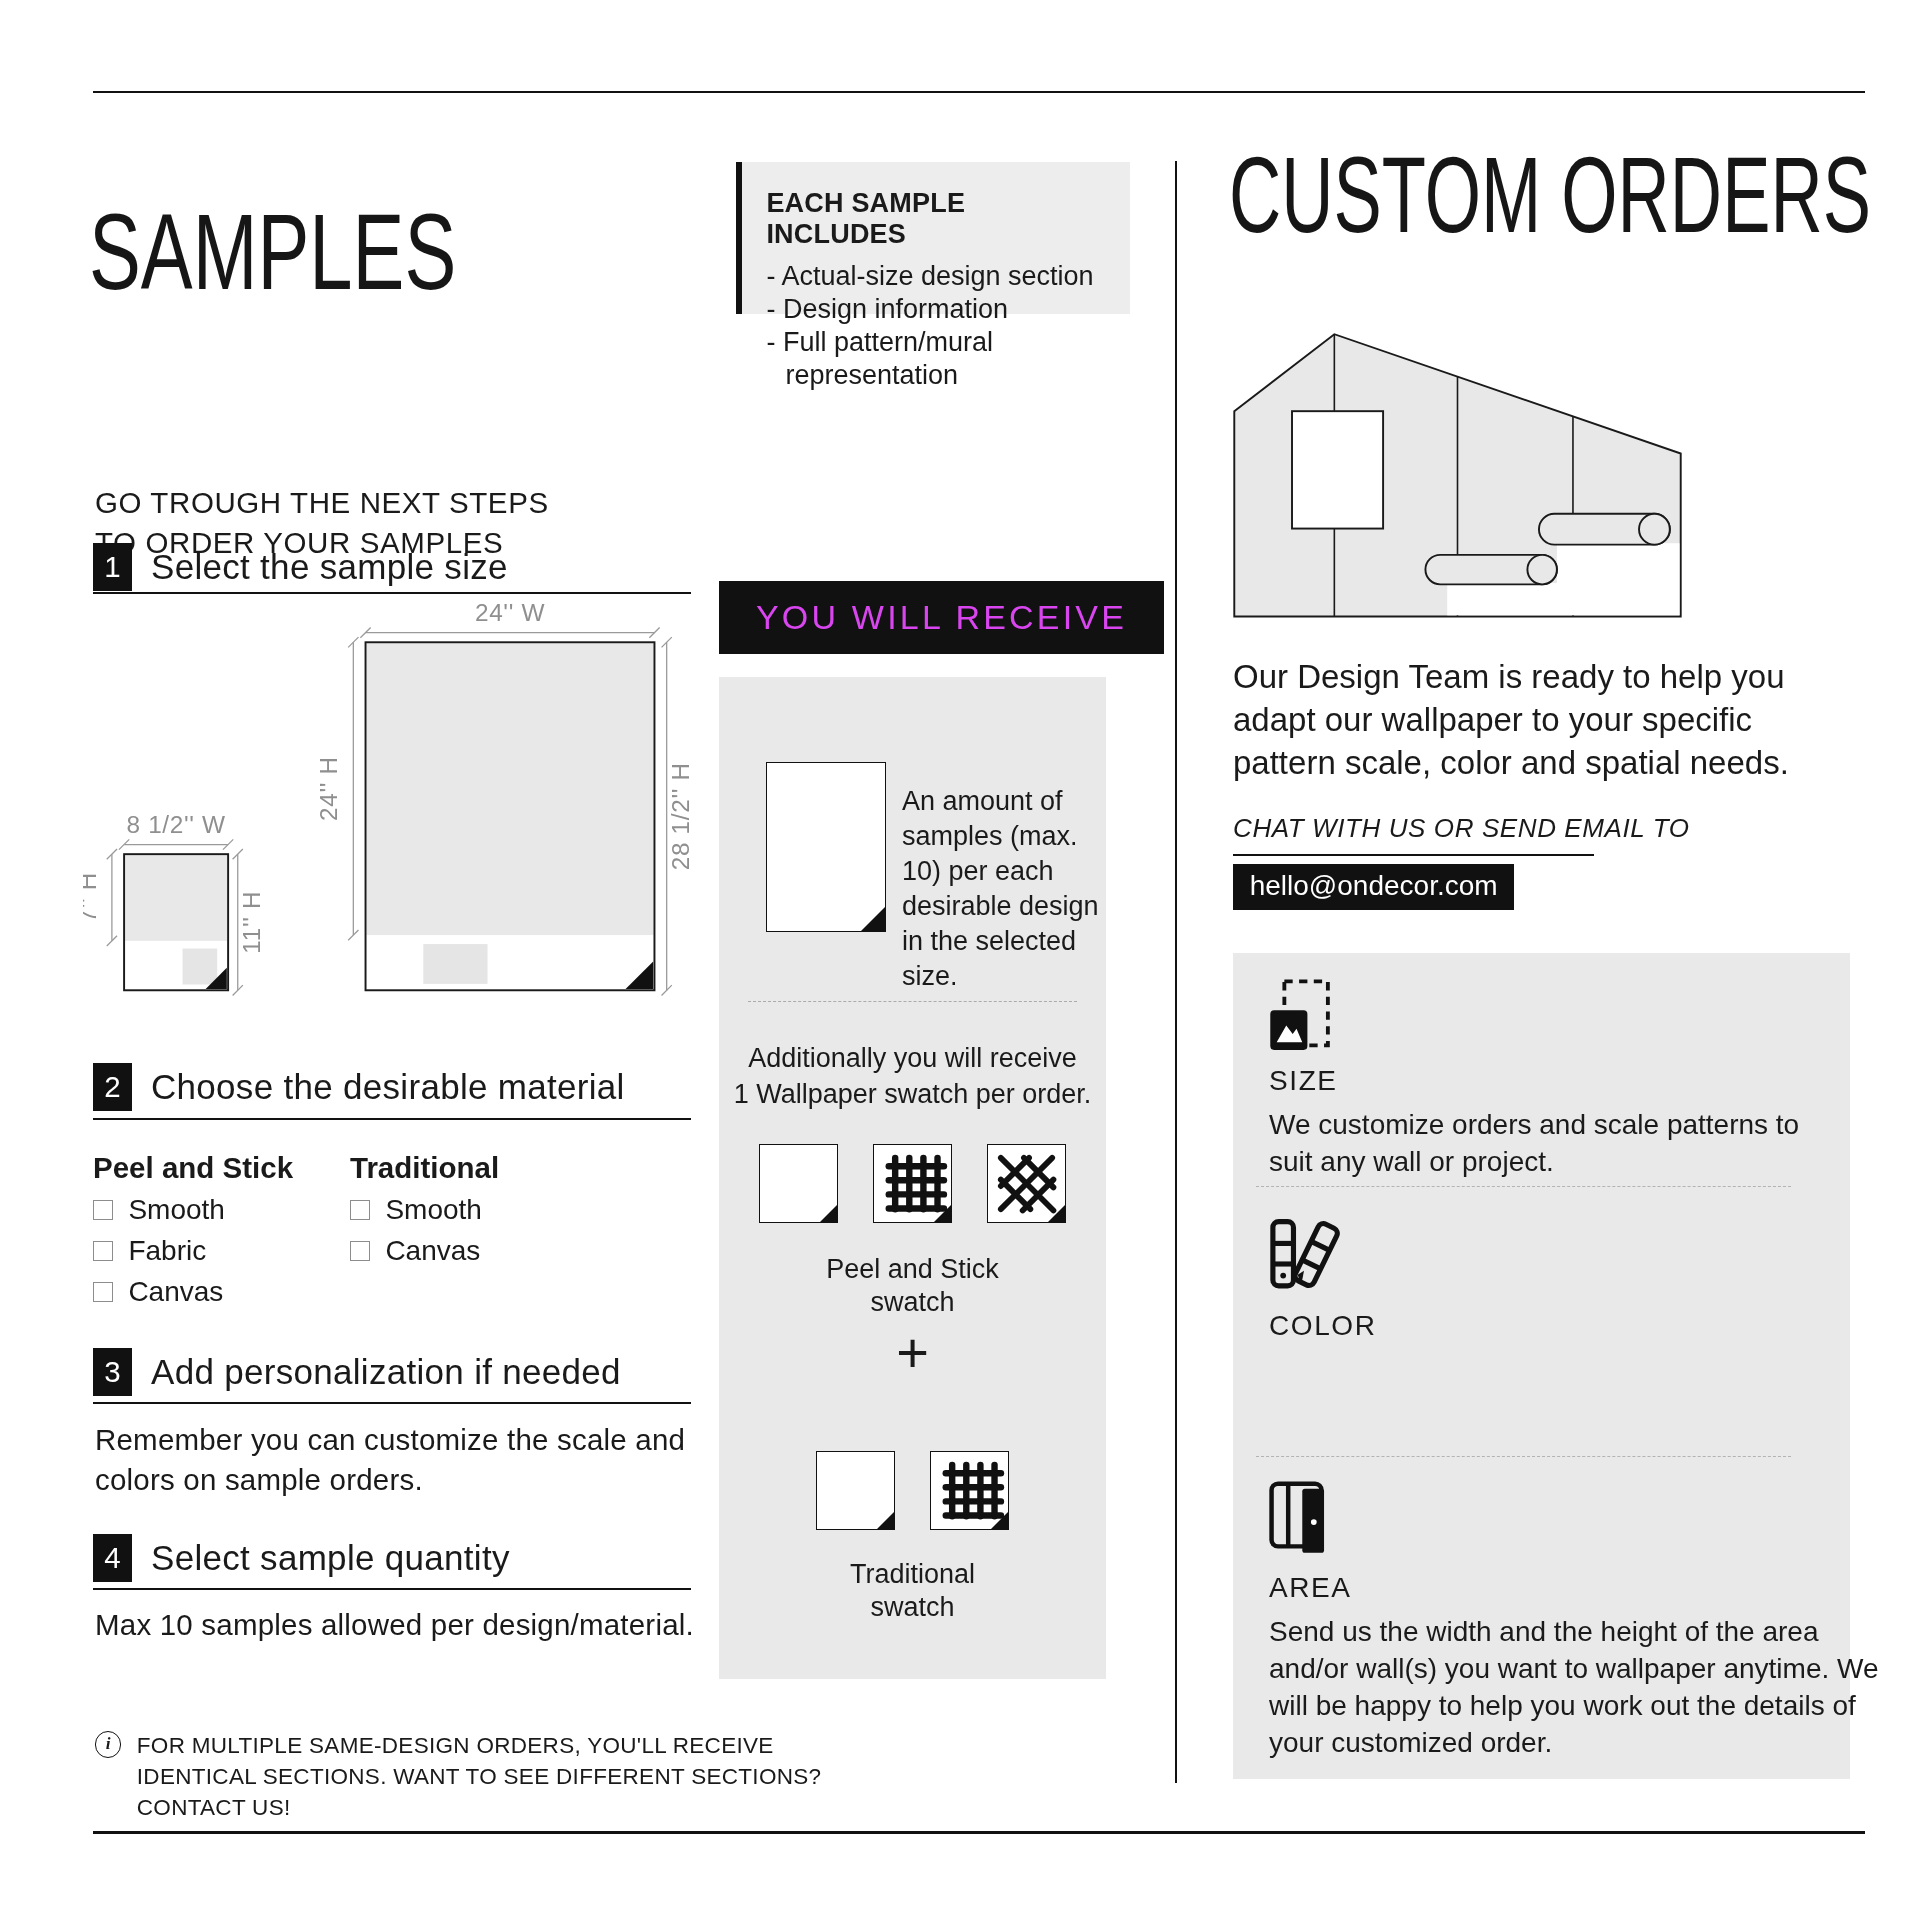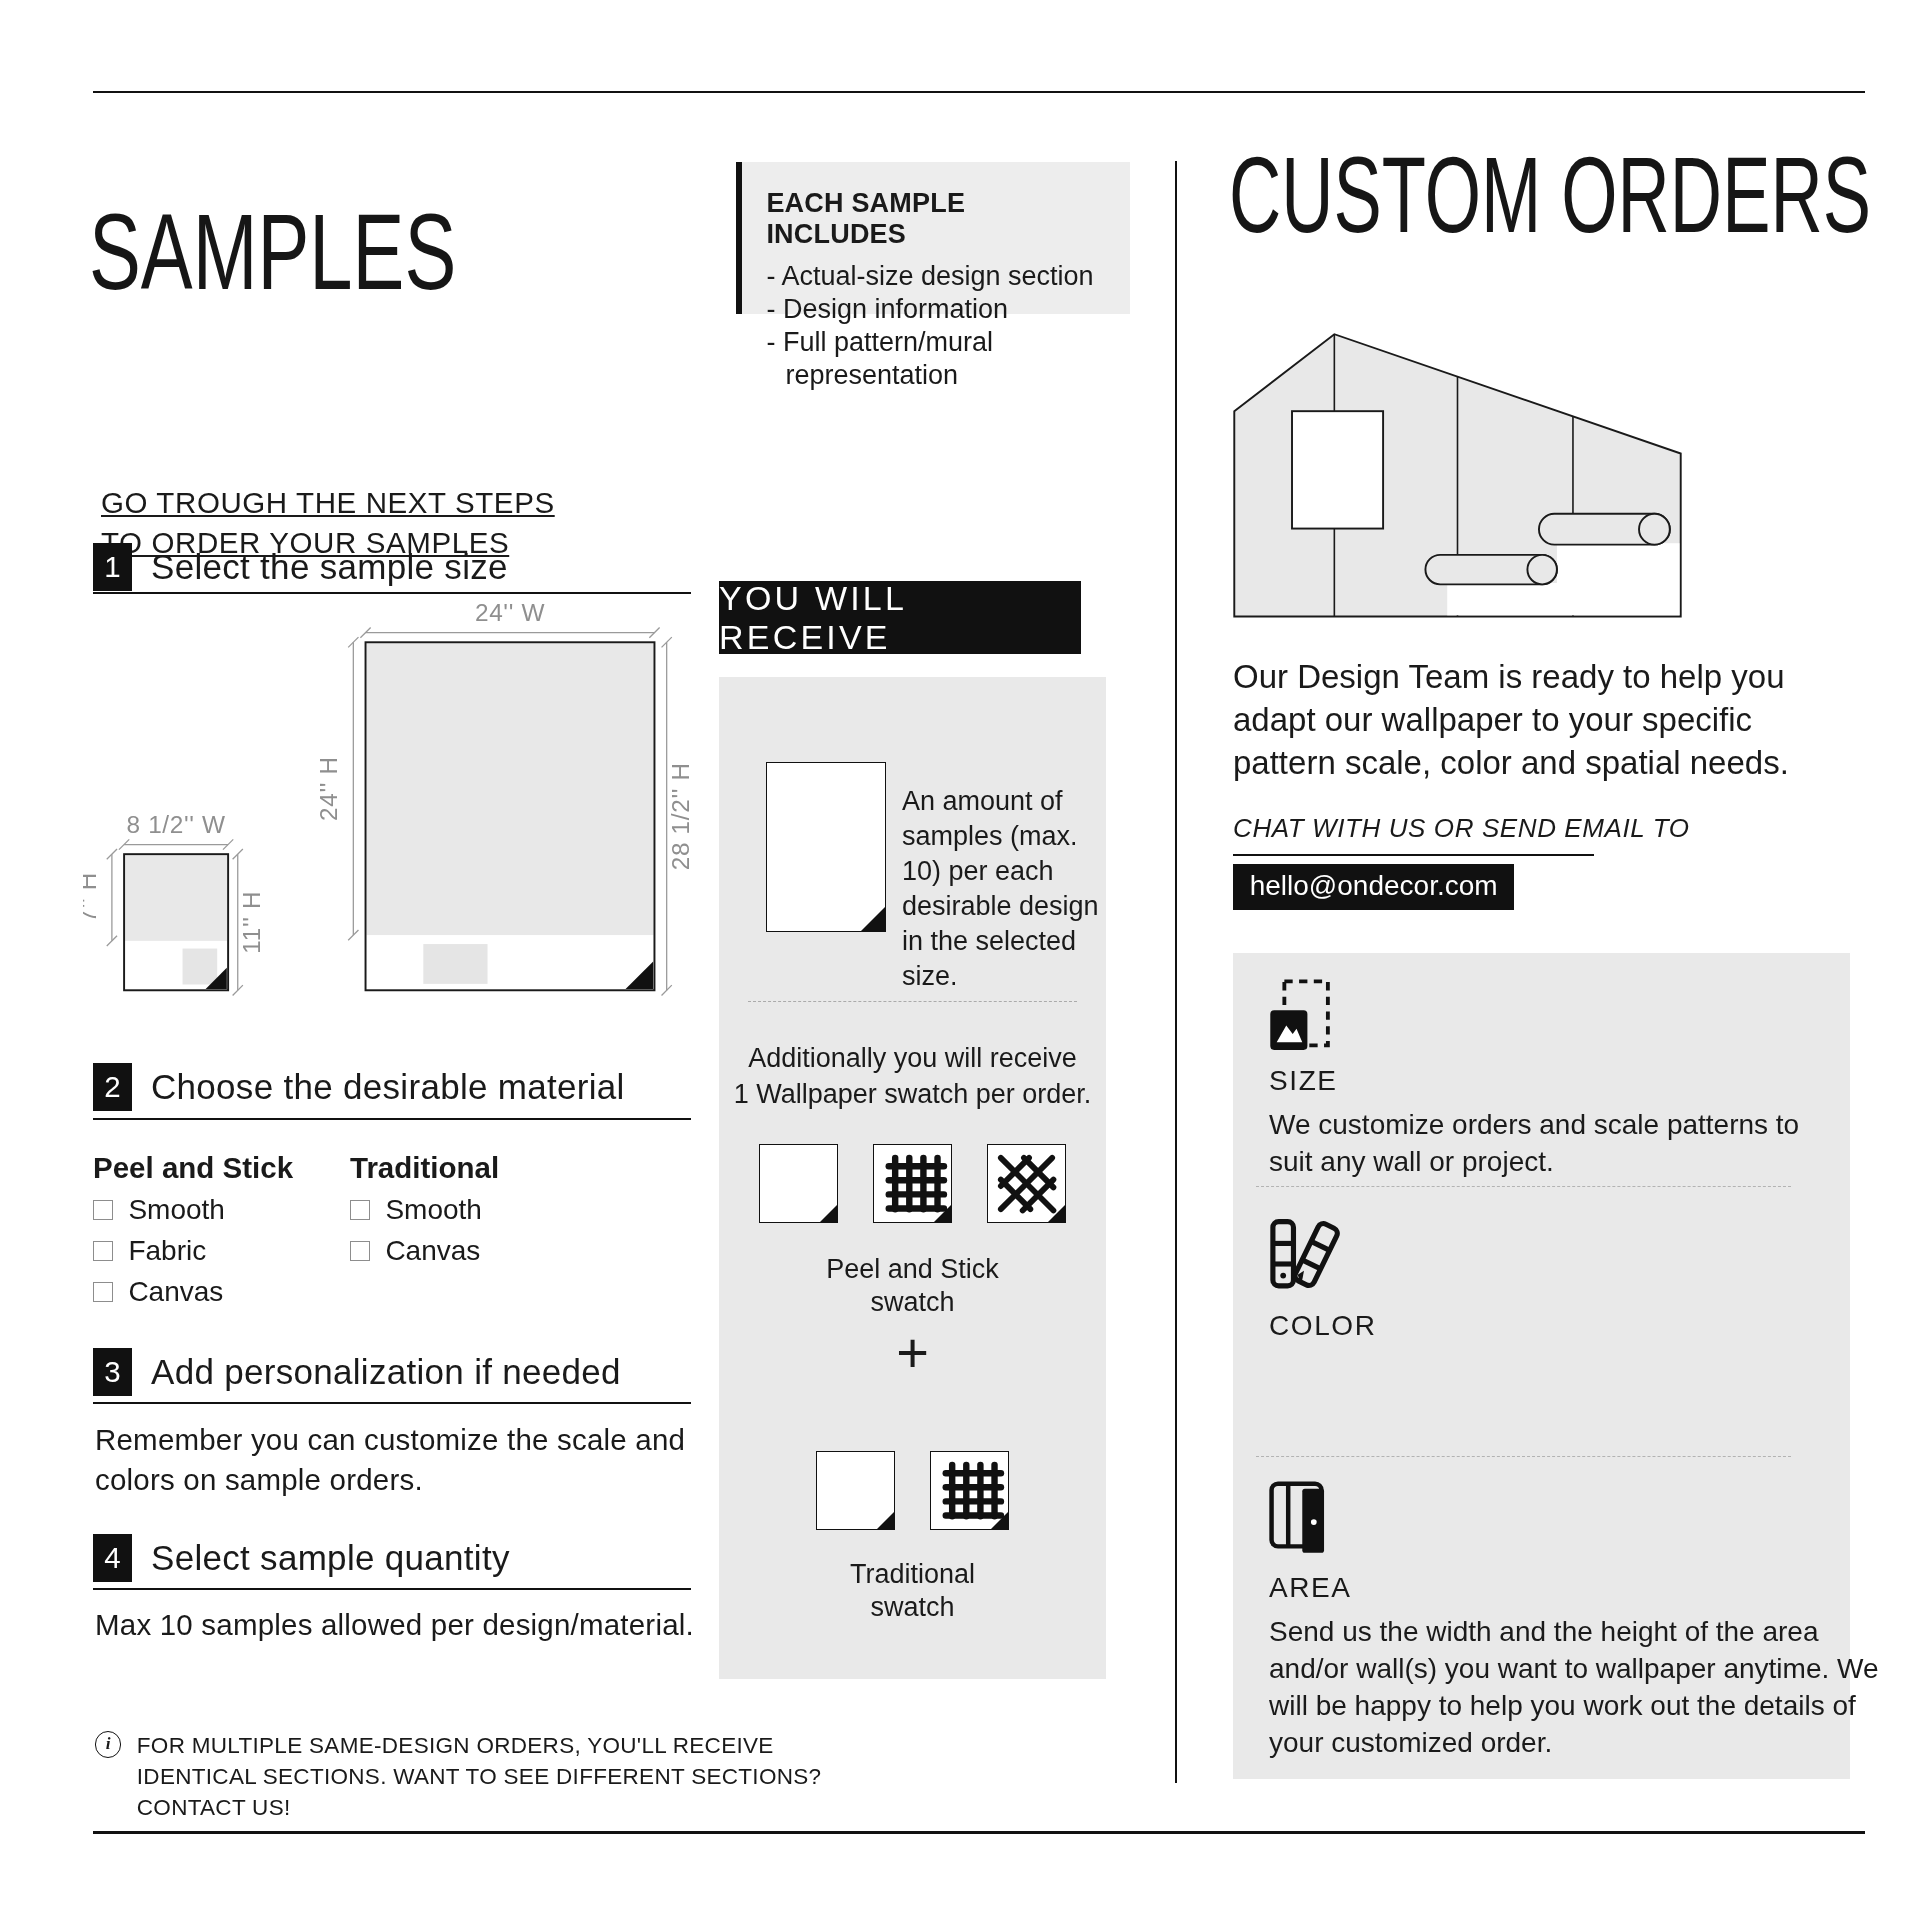--- a/index.html
+++ b/index.html
@@ -12,21 +12,21 @@
   .hrule-top{left:93px;top:91px;width:1772px;height:1.9px;background:#111;}
   .hrule-bottom{left:93px;top:1831px;width:1772px;height:2.6px;background:#111;}
   .vdivider{left:1175px;top:161px;width:1.9px;height:1622px;background:#111;}
 
   
   .big-title{font-size:108px;line-height:1.0;white-space:nowrap;transform-origin:left top;color:#161616;}
   #title-samples{left:89px;top:198px;transform:scaleX(0.72);}
   #title-custom{left:1229px;top:141px;transform:scaleX(0.67);}
 
   
-  #intro{left:101px;top:483px;font-size:29.5px;line-height:40px;letter-spacing:0.6px;text-decoration:underline;}
+  #intro{left:95px;top:483px;font-size:29.5px;line-height:40px;letter-spacing:0.6px;}
 
   
   .step{position:absolute;left:93px;display:flex;align-items:center;gap:19px;}
   .step-num{width:39px;height:48px;background:#111;color:#fff;font-size:29.5px;display:flex;align-items:center;justify-content:center;}
   .step-title{font-size:35px;letter-spacing:0.3px;}
   .step-rule{position:absolute;left:93px;width:598px;height:1.9px;background:#111;}
   .step-body{position:absolute;left:95px;font-size:29.5px;line-height:40px;letter-spacing:0.2px;}
 
   
   .mat-title{position:absolute;font-size:29.5px;font-weight:700;}
@@ -37,21 +37,21 @@
   #note{left:95px;top:1730px;display:flex;gap:15.4px;align-items:flex-start;}
   .info-circle{width:24.4px;height:24.4px;border:1.9px solid #111;border-radius:50%;display:flex;align-items:center;justify-content:center;flex:0 0 auto;margin-top:1.3px;font-family:"Liberation Serif",serif;font-size:17.3px;font-style:italic;font-weight:700;}
   #note-text{width:745px;font-size:22.5px;line-height:31px;letter-spacing:0.3px;}
 
   
   #includes{left:736px;top:162px;width:394px;height:152px;background:#ededed;border-left:6.4px solid #111;box-sizing:border-box;padding:26px 24.4px;}
   #includes .t{font-size:27px;font-weight:700;margin-bottom:10.3px;letter-spacing:0.2px;}
   #includes .i{font-size:27px;line-height:33px;padding-left:19px;text-indent:-19px;width:334px;}
 
   
-  #mid-head{left:719px;top:581px;width:362px;height:73px;background:#111;color:#ffffff;display:flex;align-items:center;justify-content:center;font-size:34px;letter-spacing:3.2px;}
+  #mid-head{left:719px;top:581px;width:445px;height:73px;background:#111;color:#d946ef;display:flex;align-items:center;justify-content:center;font-size:34px;letter-spacing:3.2px;}
   #mid-panel{left:719px;top:677px;width:387px;height:1002px;background:#e9e9e9;}
   #mid-panel > div{position:absolute;}
   .page-icon{left:47px;top:85px;width:118px;height:168px;background:#fff;border:1.9px solid #111;position:relative;}
   .fold{position:absolute;right:-0.6px;bottom:-0.6px;width:0;height:0;border-left:26px solid transparent;border-bottom:26px solid #111;}
   .fold.small{border-left-width:19px;border-bottom-width:19px;}
   #mid-text{left:183px;top:107px;width:199px;font-size:27px;line-height:35px;}
   .mid-dash{left:29px;right:29px;top:324px;border-top:1.9px dashed #ababab;}
   .mid-center{left:0;right:0;text-align:center;font-size:27px;line-height:36px;}
   #mid-add{top:363px;}
   .swatch-row{left:0;right:0;display:flex;justify-content:center;gap:35px;}

